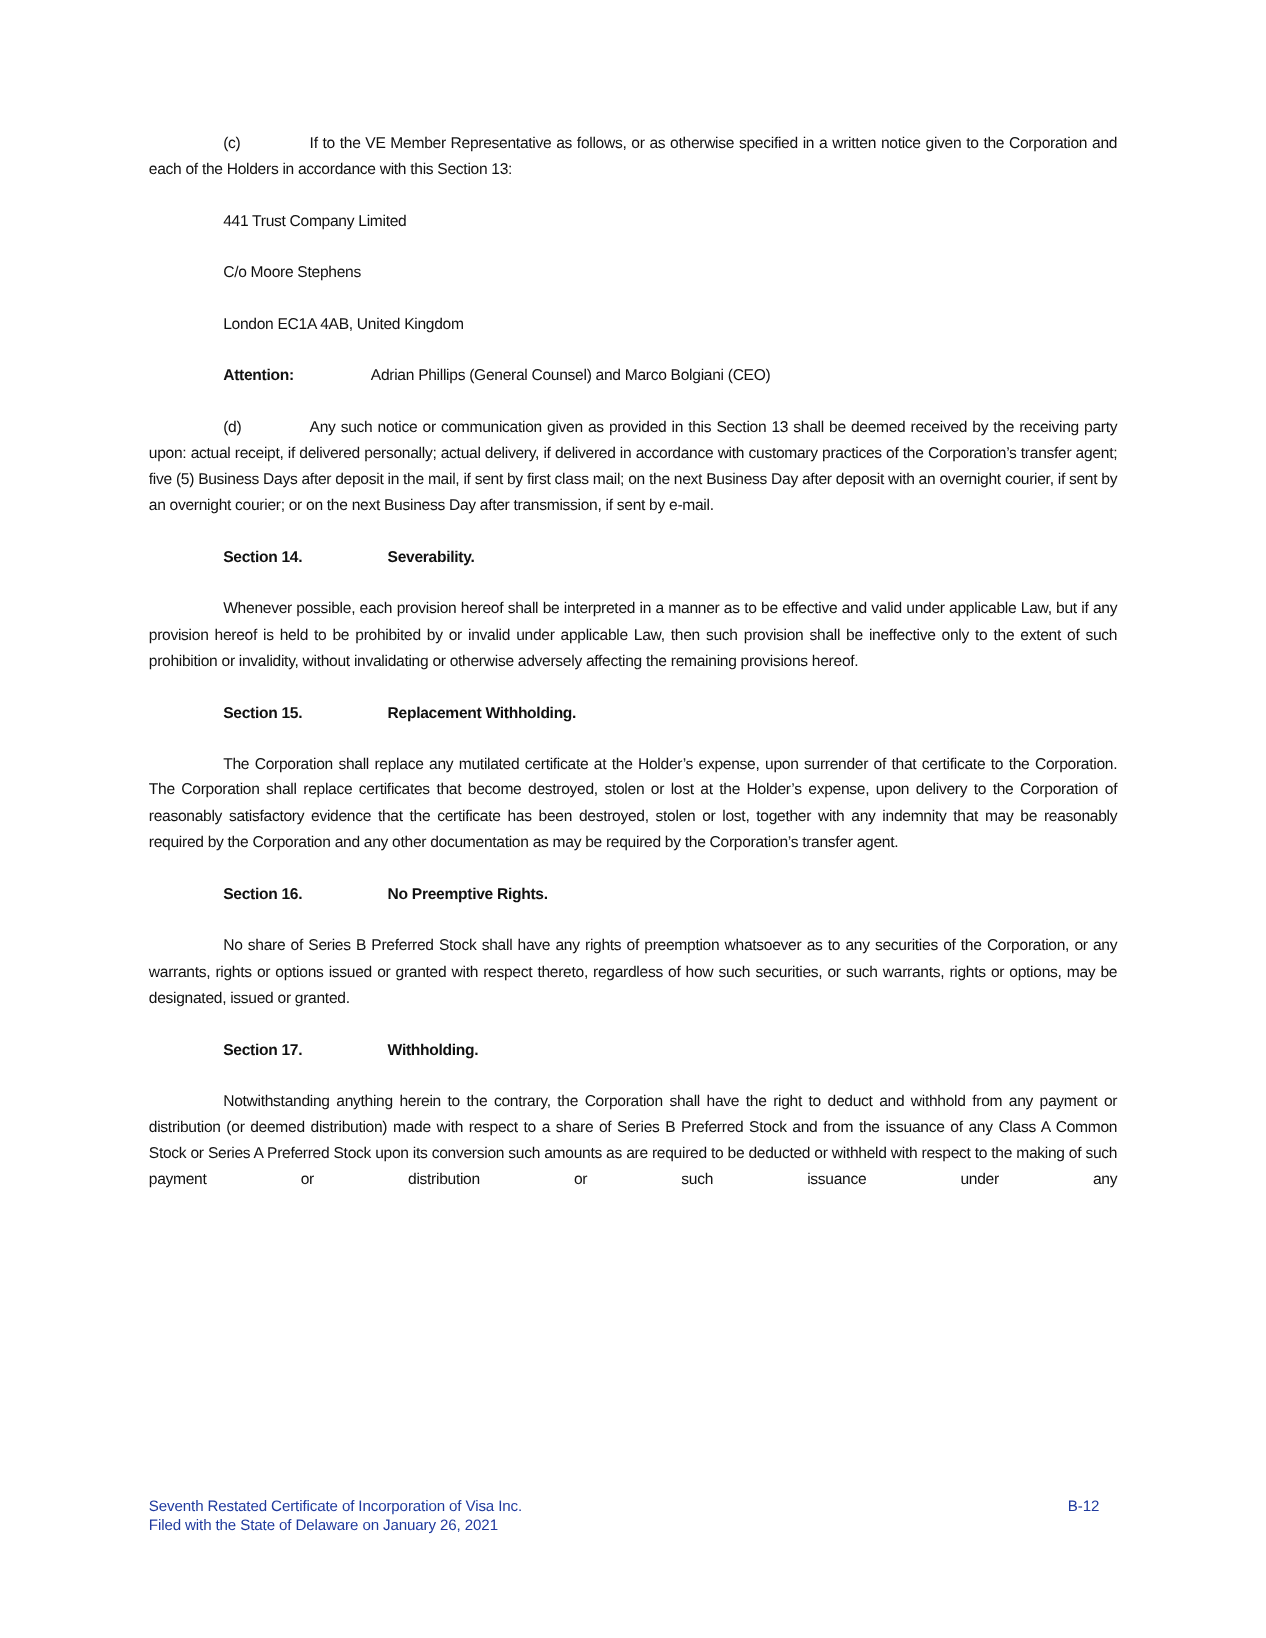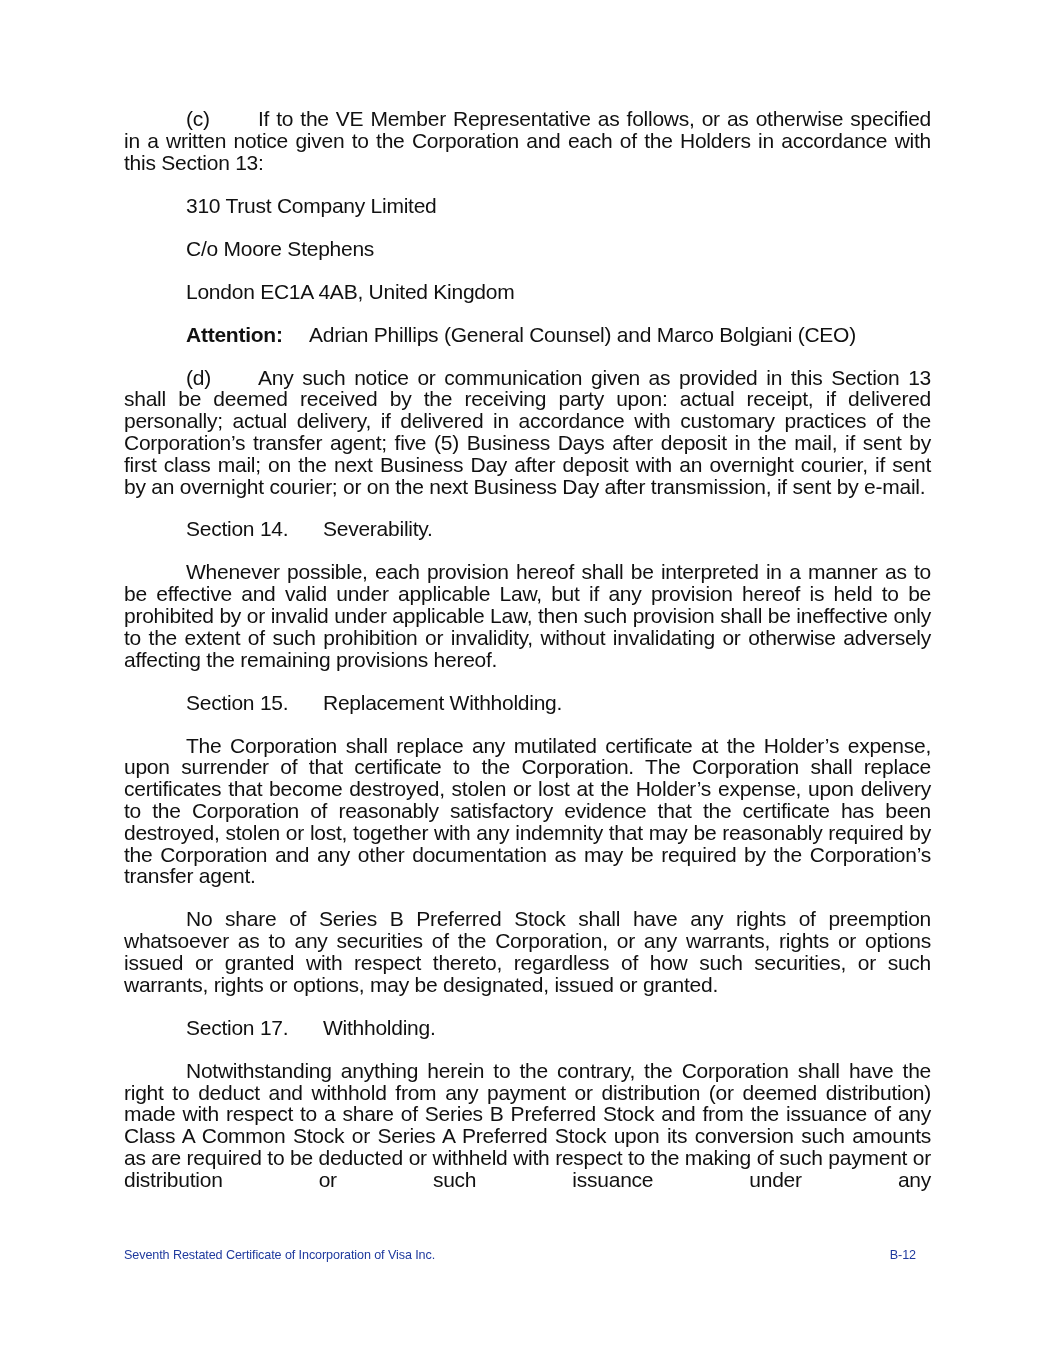--- a/index.html
+++ b/index.html
@@ -13,21 +13,21 @@
       position: relative;
       overflow: hidden;
       font-family: "Liberation Sans", sans-serif;
       color: #111111;
     }
     .page {
       position: absolute;
       left: 124px;
       top: 108px;
       width: 807px;
-      font-size: 21px;
+      font-size: 13px;
       line-height: 21.8px;
       letter-spacing: -0.25px;
     }
     .para {
       margin: 0 0 21.2px 0;
       text-align: justify;
       text-indent: 62px;
     }
     .label-tab {
       display: inline-block;
@@ -41,20 +41,21 @@
       margin: 0 0 21.2px 62px;
       text-indent: 0;
     }
     .attn-label {
       display: inline-block;
       width: 123px;
       font-weight: bold;
     }
     .section-heading {
       margin: 0 0 21.2px 62px;
+      font-weight: bold;
     }
     .section-num {
       display: inline-block;
       width: 137px;
     }
     .footer {
       position: absolute;
       left: 124px;
       top: 1248px;
       width: 792px;
@@ -69,38 +70,40 @@
       align-items: center;
     }
   </style>
 </head>
 <body>
 
 <div class="page">
 
   <p class="para"><span class="label-tab">(c)</span><span>If to the VE Member Representative as follows, or as otherwise specified in a written notice given to the Corporation and each of the Holders in accordance with this Section 13:</span></p>
 
-  <div class="addr-line">310 Trust Company Limited</div>
+  <div class="addr-line">441 Trust Company Limited</div>
   <div class="addr-line">C/o Moore Stephens</div>
   <div class="addr-line">London EC1A 4AB, United Kingdom</div>
   <div class="addr-line"><span class="attn-label">Attention:</span><span>Adrian Phillips (General Counsel) and Marco Bolgiani (CEO)</span></div>
 
   <p class="para"><span class="label-tab d">(d)</span><span>Any such notice or communication given as provided in this Section 13 shall be deemed received by the receiving party upon: actual receipt, if delivered personally; actual delivery, if delivered in accordance with customary practices of the Corporation’s transfer agent; five (5) Business Days after deposit in the mail, if sent by first class mail; on the next Business Day after deposit with an overnight courier, if sent by an overnight courier; or on the next Business Day after transmission, if sent by e-mail.</span></p>
 
   <div class="section-heading"><span class="section-num">Section 14.</span><span>Severability.</span></div>
   <p class="para">Whenever possible, each provision hereof shall be interpreted in a manner as to be effective and valid under applicable Law, but if any provision hereof is held to be prohibited by or invalid under applicable Law, then such provision shall be ineffective only to the extent of such prohibition or invalidity, without invalidating or otherwise adversely affecting the remaining provisions hereof.</p>
 
   <div class="section-heading"><span class="section-num">Section 15.</span><span>Replacement Withholding.</span></div>
   <p class="para">The Corporation shall replace any mutilated certificate at the Holder’s expense, upon surrender of that certificate to the Corporation. The Corporation shall replace certificates that become destroyed, stolen or lost at the Holder’s expense, upon delivery to the Corporation of reasonably satisfactory evidence that the certificate has been destroyed, stolen or lost, together with any indemnity that may be reasonably required by the Corporation and any other documentation as may be required by the Corporation’s transfer agent.</p>
 
+  <div class="section-heading"><span class="section-num">Section 16.</span><span>No Preemptive Rights.</span></div>
   <p class="para">No share of Series B Preferred Stock shall have any rights of preemption whatsoever as to any securities of the Corporation, or any warrants, rights or options issued or granted with respect thereto, regardless of how such securities, or such warrants, rights or options, may be designated, issued or granted.</p>
 
   <div class="section-heading"><span class="section-num">Section 17.</span><span>Withholding.</span></div>
   <p class="para" style="text-align-last: justify;">Notwithstanding anything herein to the contrary, the Corporation shall have the right to deduct and withhold from any payment or distribution (or deemed distribution) made with respect to a share of Series B Preferred Stock and from the issuance of any Class A Common Stock or Series A Preferred Stock upon its conversion such amounts as are required to be deducted or withheld with respect to the making of such payment or distribution or such issuance under any</p>
 
 </div>
 
 <div class="footer">
   <div class="footer-row">
     <span>Seventh Restated Certificate of Incorporation of Visa Inc.</span>
     <span>B-12</span>
   </div>
+  <div>Filed with the State of Delaware on January 26, 2021</div>
 </div>
 
 </body></html>

